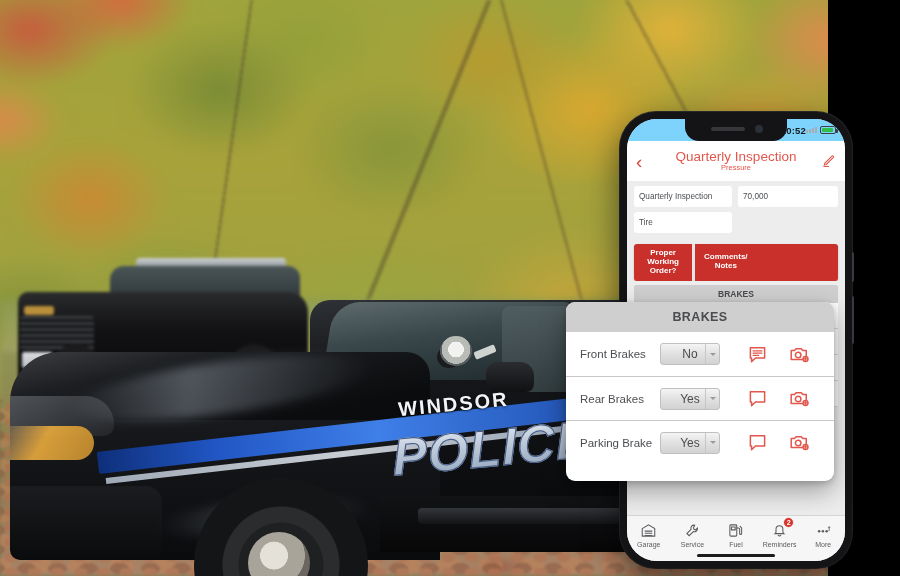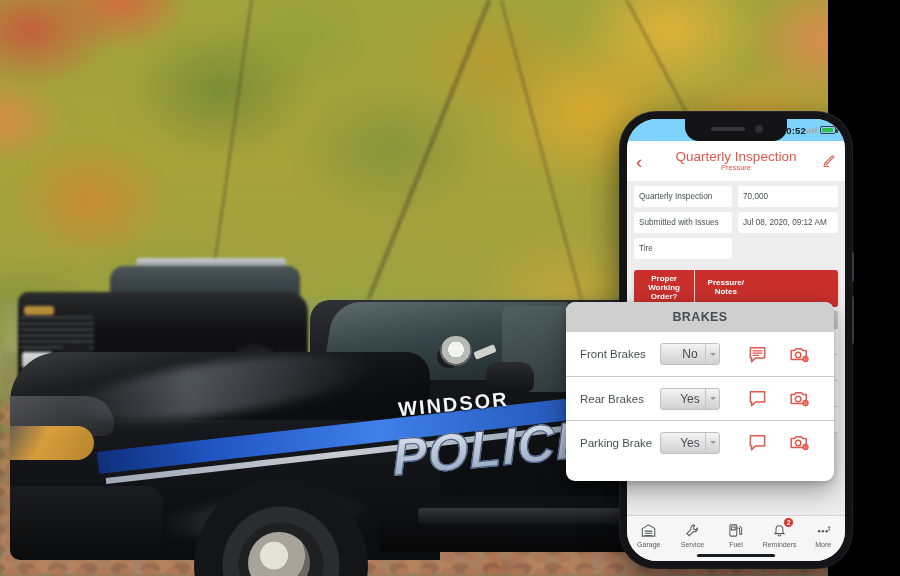--- a/index.html
+++ b/index.html
@@ -334,21 +334,21 @@
     display: flex; width: 100%; background: #c9302c;
     border-radius: 3px; overflow: hidden;
     box-shadow: 0 1px 2px rgba(0,0,0,.22);
   }
   .th {
     color: #fff; font-size: 8px; font-weight: 700; text-align: center;
     padding: 5px 2px; line-height: 1.12;
     display: flex; align-items: center; justify-content: center;
   }
   .th.c1 { width: 40%; border-right: 1px solid #e9908d; }
-  .th.c2 { width: 30%; border-right: 1px solid #e5e5e5; }
+  .th.c2 { width: 30%; border-right: 3px solid #e5e5e5; }
   .th.c3 { width: 30%; }
 
   .listarea { background: #ededed; padding: 4px 7px 0; }
   .sechead {
     background: #cfcfcf; text-align: center; font-size: 8.5px; font-weight: 700;
     color: #4a4c4f; padding: 4px 0; border-radius: 2px 2px 0 0;
   }
   .irow {
     display: flex; align-items: center; background: #fff;
     padding: 4px 5px; border-bottom: 1px solid #dcdcdc;
@@ -509,32 +509,28 @@
           </svg>
         </div>
       </div>
 
       <div class="formarea">
         <div class="frow">
           <div class="fcell left">Quarterly Inspection</div>
           <div class="fcell right">70,000</div>
         </div>
         <div class="frow">
-          <div class="fcell left">Submitted with Issues</div>
-          <div class="fcell right">Jul 08, 2020, 09:12 AM</div>
-        </div>
-        <div class="frow">
           <div class="fcell left">Tire</div>
         </div>
       </div>
 
       <div class="thead">
         <div class="thead-inner">
           <div class="th c2">Proper Working Order?</div>
-          <div class="th c3">Pressure/ Notes</div>
+          <div class="th c3">Comments/ Notes</div>
         </div>
       </div>
 
       <div class="listarea hidden-behind">
         <div class="sechead">BRAKES</div>
 
         <div class="irow">
           <div class="iname">Front Brakes</div>
           <div class="sel">No<span class="divider"></span></div>
           <div class="icobox">

